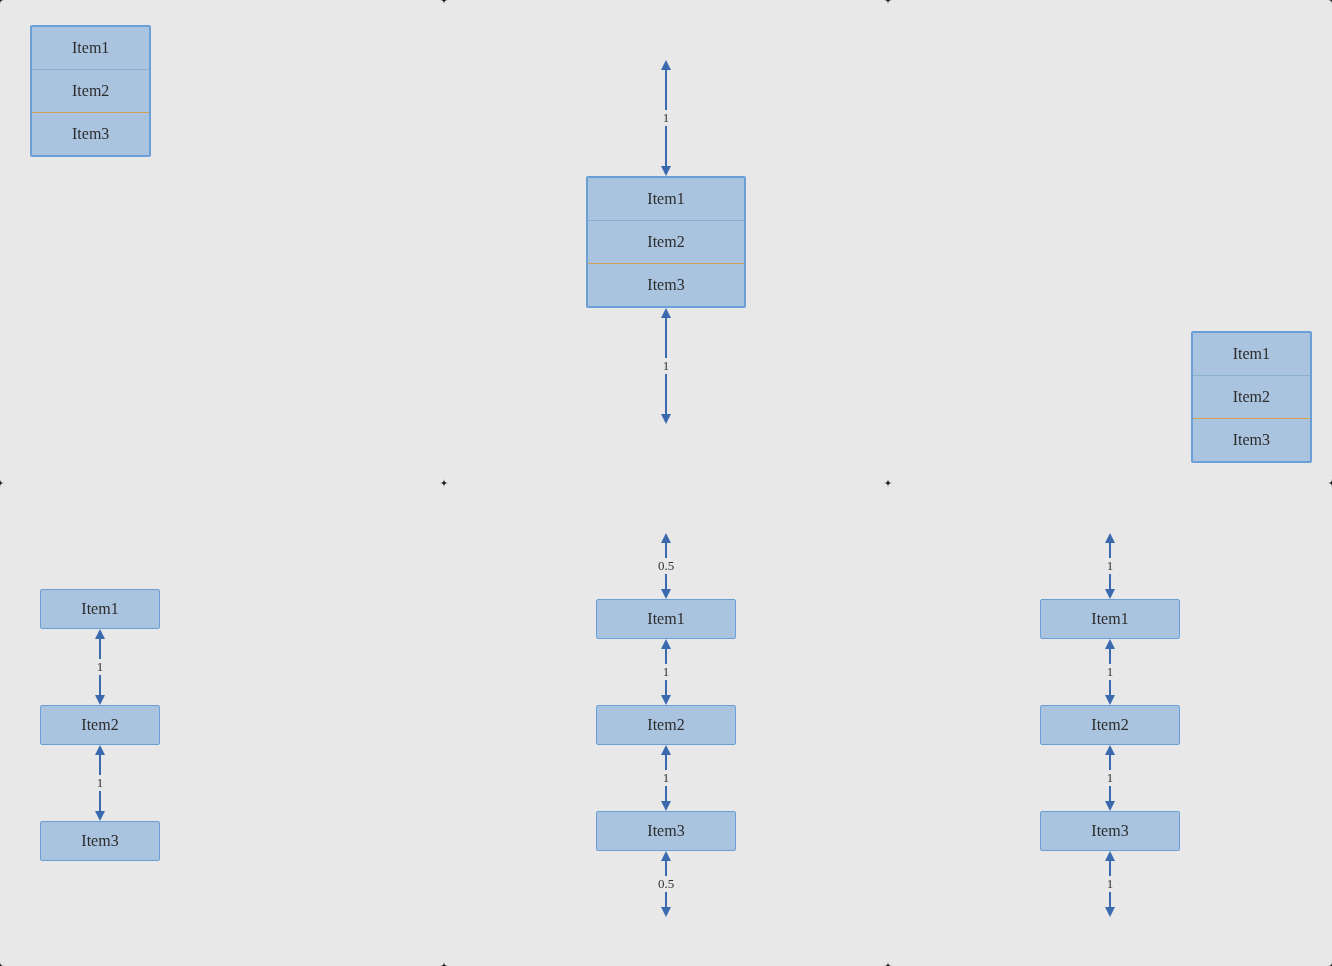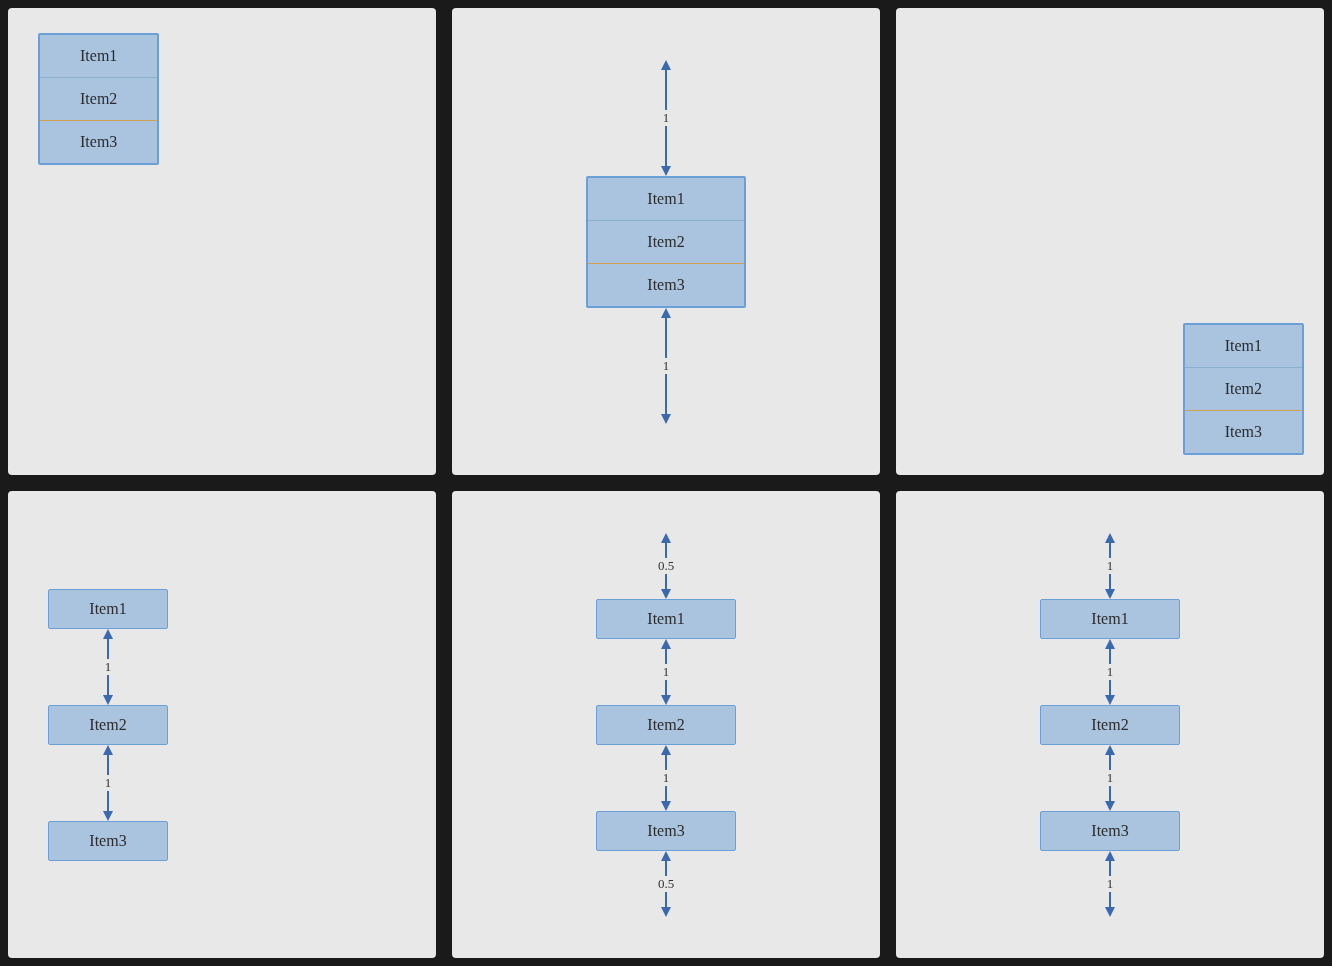--- a/index.html
+++ b/index.html
@@ -8,21 +8,20 @@
       width: 1332px;
       height: 966px;
       display: grid;
       grid-template-columns: 1fr 1fr 1fr;
       grid-template-rows: 1fr 1fr;
       gap: 0;
       overflow: hidden;
     }
     .panel {
       background: #e8e8e8;
-      margin: 8px;
       border-radius: 4px;
       position: relative;
       display: flex;
       align-items: center;
       justify-content: center;
     }
     
     .list-box {
       display: flex;
       flex-direction: column;

